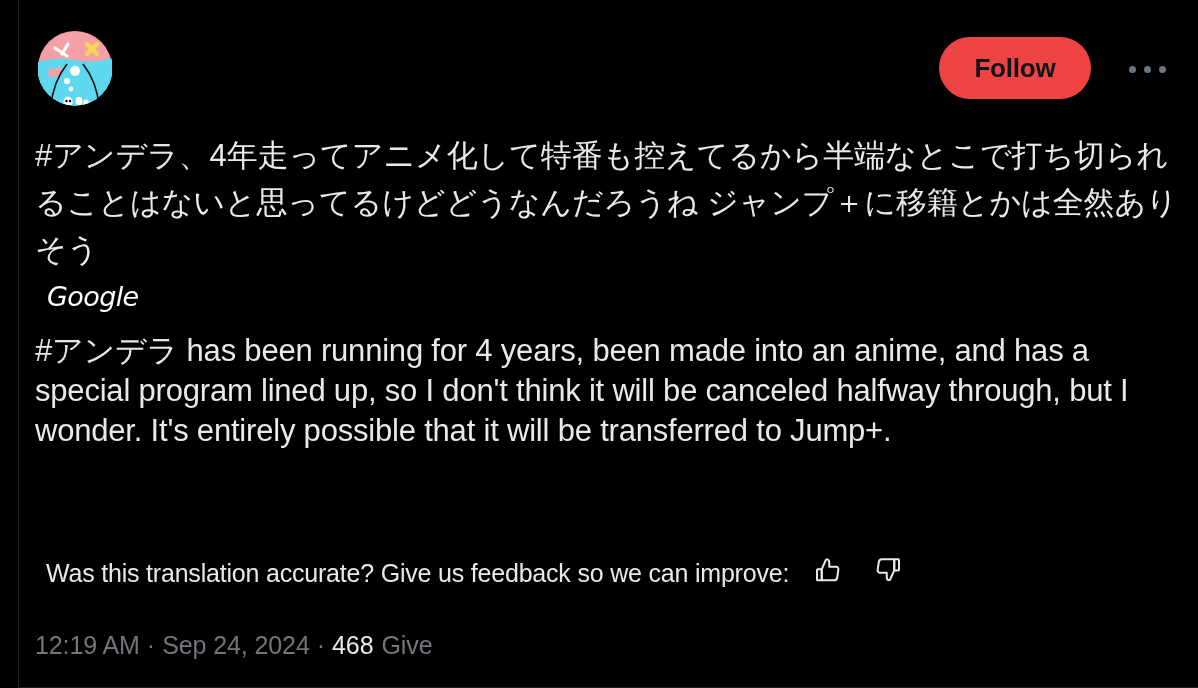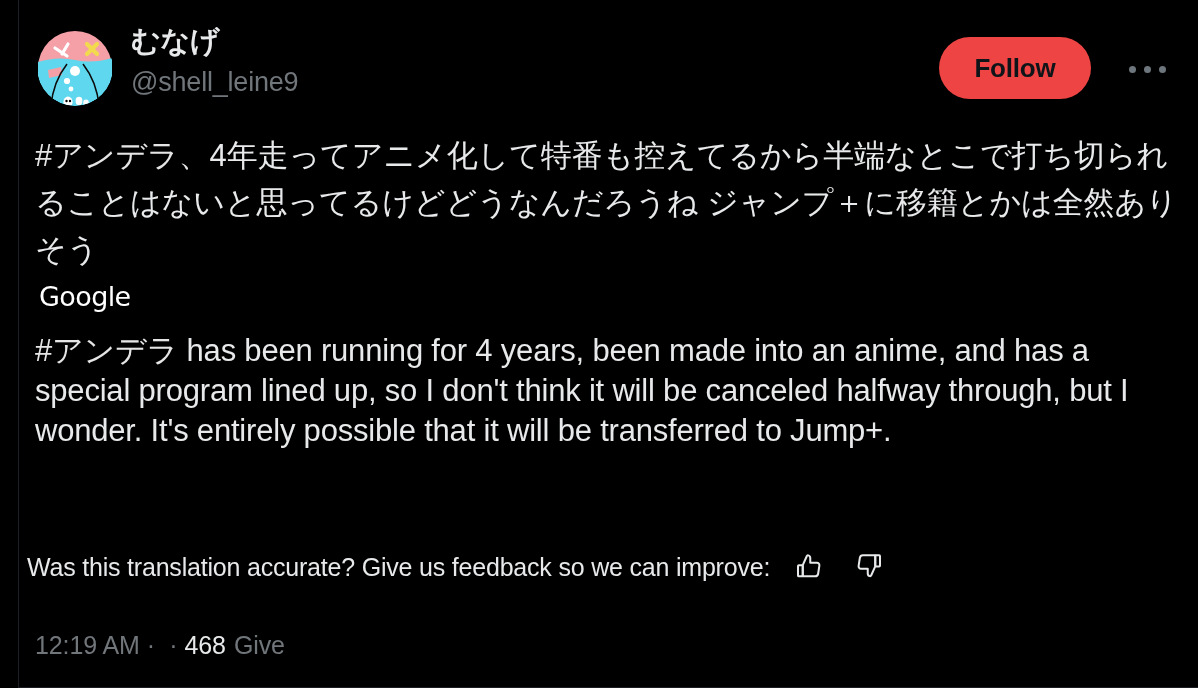--- a/index.html
+++ b/index.html
@@ -141,39 +141,40 @@
     color: #1d9bf0;
     font-size: 24px;
     letter-spacing: -0.1px;
     cursor: pointer;
   }
   .google-logo {
     color: #ffffff;
     font-size: 27px;
     font-weight: 500;
     letter-spacing: -0.6px;
-    margin-left: 4px;
+    margin-left: 12px;
     font-family: "DejaVu Sans", sans-serif;
+    font-style: italic;
   }
 
   .translated-text {
     margin-top: 6px;
     color: #e7e9ea;
     font-size: 31px;
     line-height: 40px;
     letter-spacing: -0.2px;
     max-width: 1120px;
   }
 
   .feedback-row {
     position: absolute;
-    left: 8px;
+    left: 27px;
     top: 546px;
     display: flex;
-    align-items: center;
+    align-items: flex-end;
     height: 42px;
   }
   .feedback-text {
     color: #e7e9ea;
     font-size: 25px;
     letter-spacing: -0.2px;
     white-space: nowrap;
   }
   .thumb-icon {
     margin-left: 22px;
@@ -251,24 +252,20 @@
           <g fill="#000000">
             <circle cx="29.5" cy="71" r="1.2"></circle>
             <circle cx="33" cy="71" r="1.2"></circle>
           </g>
           <path d="M14 76 Q16 52 30 34" stroke="#0c0c0c" stroke-width="1.6" fill="none"></path>
           <path d="M62 76 Q60 52 46 34" stroke="#0c0c0c" stroke-width="1.6" fill="none"></path>
         </g>
       </svg>
     </div>
 
-    <div class="identity">
-      <div class="display-name">むなげ</div>
-      <div class="handle">@shell_leine9</div>
-    </div>
 
     <button class="follow-button">Follow</button>
 
     <div class="more-button">
       <span class="dot"></span>
       <span class="dot"></span>
       <span class="dot"></span>
     </div>
   </div>
 
@@ -298,18 +295,19 @@
       <svg width="30" height="30" viewBox="0 0 24 24" fill="none" stroke="#e7e9ea" stroke-width="1.6" stroke-linejoin="round" stroke-linecap="round" xmlns="http://www.w3.org/2000/svg">
         <path d="M17 11.5 L13.8 18.6 C13.6 19.1 13.1 19.4 12.6 19.3 C11.6 19.1 11 18.2 11 17.2 L11 13.4 L5.6 13.4 C4.4 13.4 3.5 12.3 3.7 11.1 L4.7 4.6 C4.9 3.4 5.9 2.6 7.1 2.6 L17 2.6 Z"></path>
         <rect x="17" y="2.6" width="3.8" height="8.9" rx="0.7"></rect>
       </svg>
     </span>
   </div>
 
   <div class="meta-row">
     <span class="meta-muted">12:19 AM</span>
     <span class="meta-sep">·</span>
+    <span class="meta-muted">Sep 24, 2024</span>
     <span class="meta-sep">·</span>
     <span class="meta-strong">468</span>
     <span class="meta-muted" style="margin-left:8px;">Give</span>
   </div>
 
 </div>
 
 </body></html>

